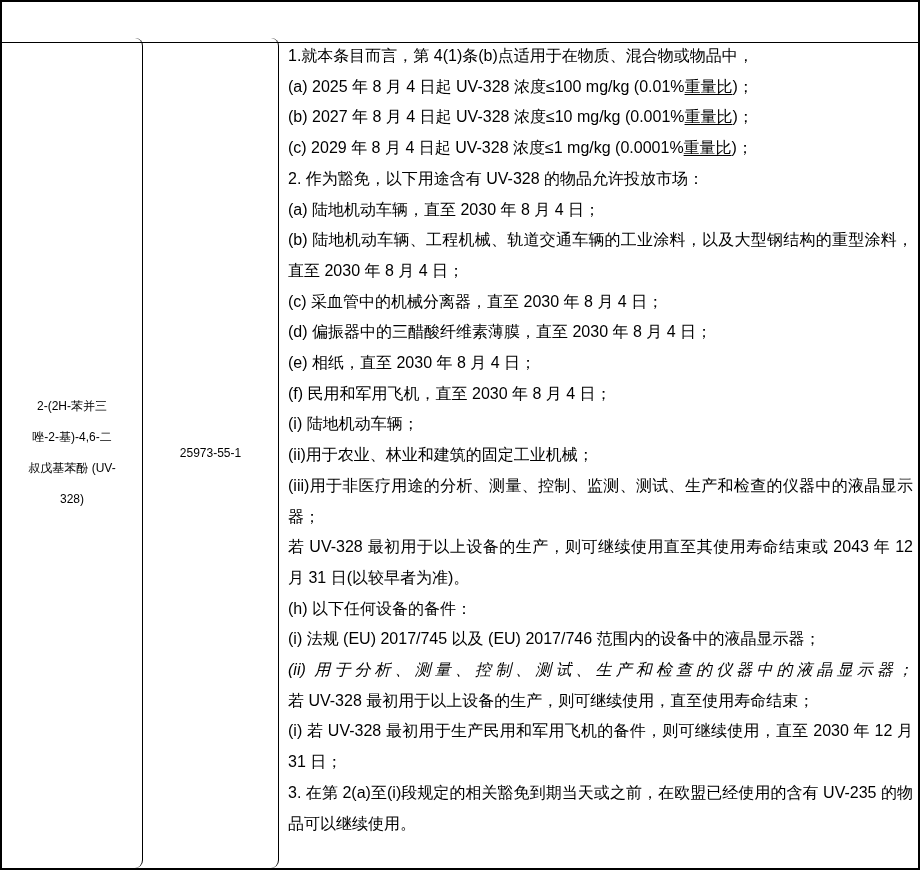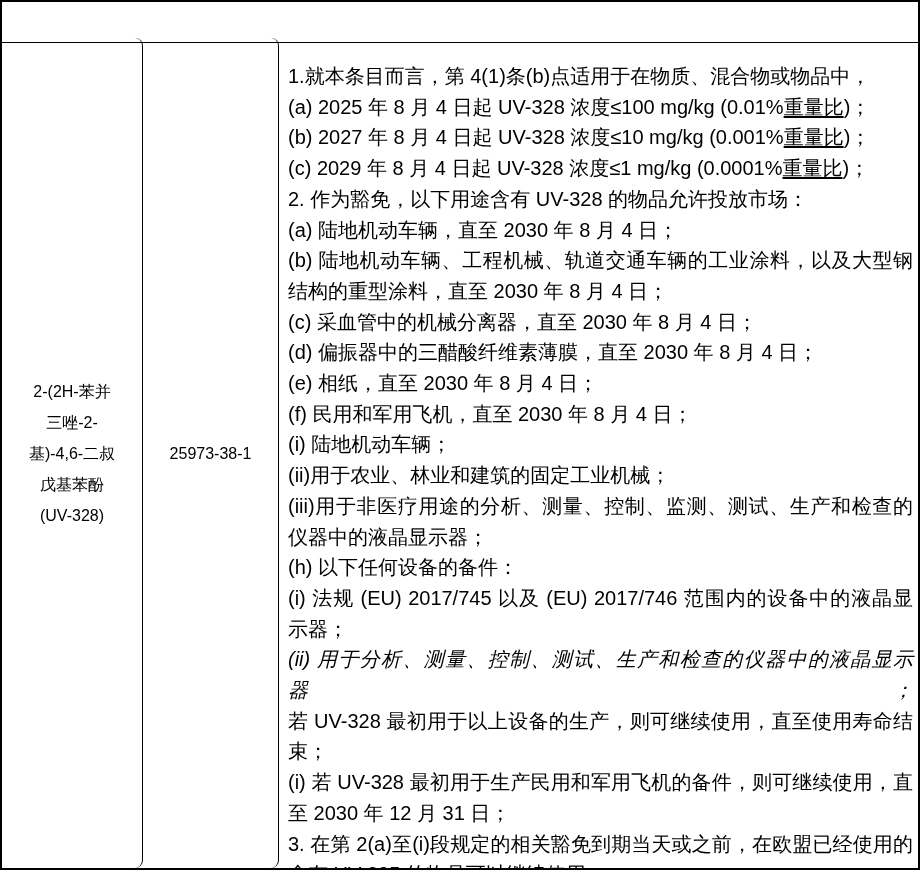--- a/index.html
+++ b/index.html
@@ -43,29 +43,28 @@
     justify-content:center;
     text-align:center;
     letter-spacing:0.5px;
     margin-top:40px;
   }
   .vcell{
     display:flex;
     align-items:center;
     justify-content:center;
     text-align:center;
-    font-size:16px;
+    font-size:12px;
     line-height:31px;
     padding:0 26px;
     border-radius:8px;
   }
   .content-cell{
     padding:3px 5px 13px 9px;
-    font-size:20px;
-    margin-top:20px;
+    font-size:16px;
   }
   .content-cell p{
     margin:0;
     line-height:30.7px;
     text-align:justify;
   }
   .content-cell p.stretch{
     text-align-last:justify;
     font-style:italic;
   }
@@ -82,38 +81,39 @@
 
   <div class="cell hcell">CAS 号</div>
 
   <div class="cell hcell last-col">中间用途或其他规范的特殊豁免</div>
 
   <div class="cell vcell">
     <span>2-(2H-苯并三唑-2-基)-4,6-二叔戊基苯酚 (UV-328)</span>
   </div>
 
   <div class="cell vcell">
-    <span>25973-38-1</span>
+    <span>25973-55-1</span>
   </div>
 
   <div class="cell content-cell last-col">
       <p>1.就本条目而言，第 4(1)条(b)点适用于在物质、混合物或物品中，</p>
       <p>(a) 2025 年 8 月 4 日起 UV-328 浓度≤100 mg/kg  (0.01%<u>重量比</u>)；</p>
       <p>(b) 2027 年 8 月 4 日起 UV-328 浓度≤10 mg/kg  (0.001%<u>重量比</u>)；</p>
       <p>(c) 2029 年 8 月 4 日起 UV-328 浓度≤1 mg/kg  (0.0001%<u>重量比</u>)；</p>
       <p>2. 作为豁免，以下用途含有 UV-328 的物品允许投放市场：</p>
       <p>(a) 陆地机动车辆，直至 2030 年 8 月 4 日；</p>
       <p>(b) 陆地机动车辆、工程机械、轨道交通车辆的工业涂料，以及大型钢结构的重型涂料，直至 2030 年 8 月 4 日；</p>
       <p>(c) 采血管中的机械分离器，直至 2030 年 8 月 4 日；</p>
       <p>(d) 偏振器中的三醋酸纤维素薄膜，直至 2030 年 8 月 4 日；</p>
       <p>(e) 相纸，直至 2030 年 8 月 4 日；</p>
       <p>(f) 民用和军用飞机，直至 2030 年 8 月 4 日；</p>
       <p>(i) 陆地机动车辆；</p>
       <p>(ii)用于农业、林业和建筑的固定工业机械；</p>
       <p>(iii)用于非医疗用途的分析、测量、控制、监测、测试、生产和检查的仪器中的液晶显示器；</p>
+      <p>若 UV-328 最初用于以上设备的生产，则可继续使用直至其使用寿命结束或 2043 年 12 月 31 日(以较早者为准)。</p>
       <p>(h) 以下任何设备的备件：</p>
       <p>(i) 法规 (EU) 2017/745 以及 (EU) 2017/746 范围内的设备中的液晶显示器；</p>
       <p class="stretch">(ii) 用于分析、测量、控制、测试、生产和检查的仪器中的液晶显示器；</p>
       <p>若 UV-328 最初用于以上设备的生产，则可继续使用，直至使用寿命结束；</p>
       <p>(i) 若 UV-328 最初用于生产民用和军用飞机的备件，则可继续使用，直至 2030 年 12 月 31 日；</p>
       <p>3. 在第 2(a)至(i)段规定的相关豁免到期当天或之前，在欧盟已经使用的含有 UV-235 的物品可以继续使用。</p>
     </div>
 
 </div>
 

